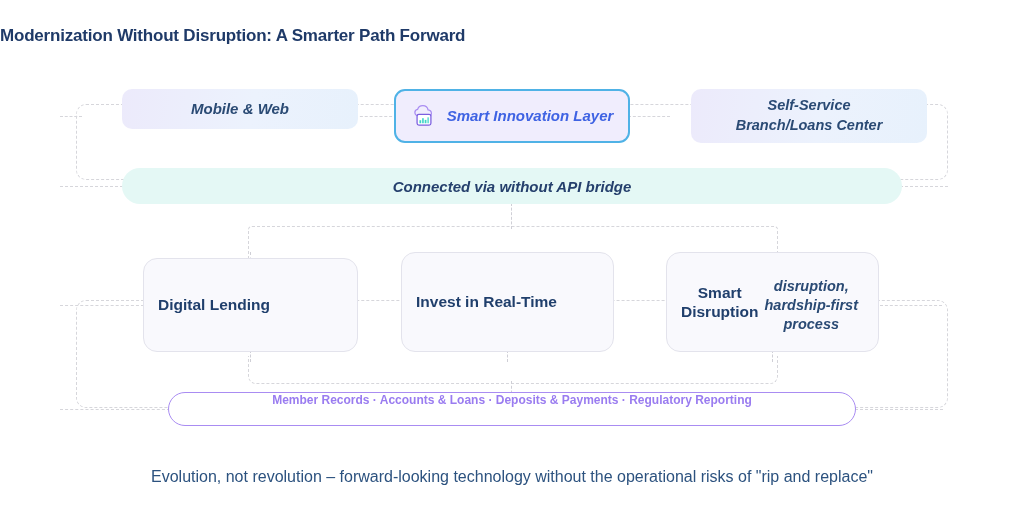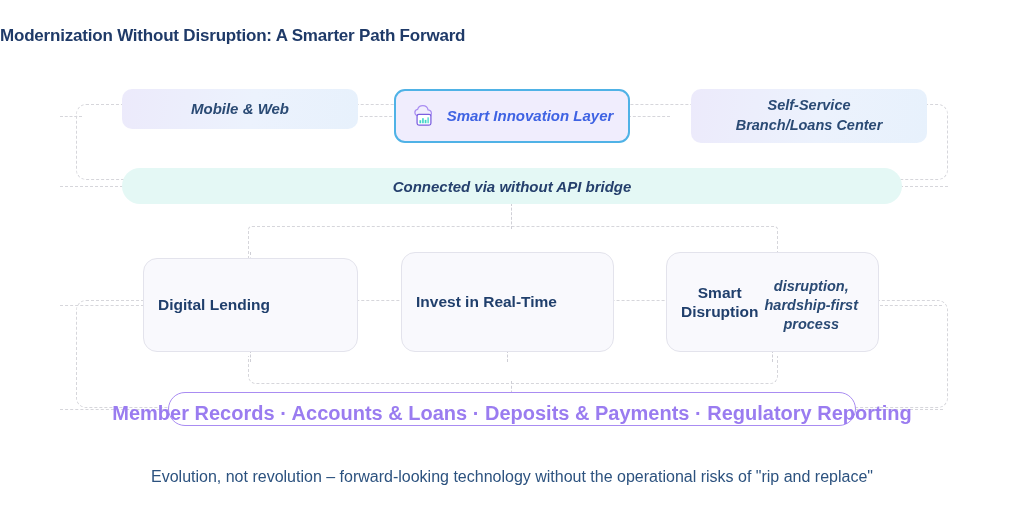--- a/index.html
+++ b/index.html
@@ -171,24 +171,24 @@
   .card .card-sub:empty { display: none; }
 
   
   #core-pill {
     position: absolute;
     left: 168px; top: 392px; width: 688px; height: 34px;
     border: 1.7px solid #a98cf2;
     border-radius: 17px;
     background: #ffffff;
     display: flex;
-    align-items: flex-end;
+    align-items: flex-start;
     justify-content: center;
     color: #9a7cf0;
-    font-size: 20px;
+    font-size: 12px;
     font-weight: bold;
     white-space: nowrap;
   }
 
   
   #caption-strong {
     position: absolute;
     left: 0; top: 447px; width: 1024px;
     text-align: center;
     font-size: 12.8px;

